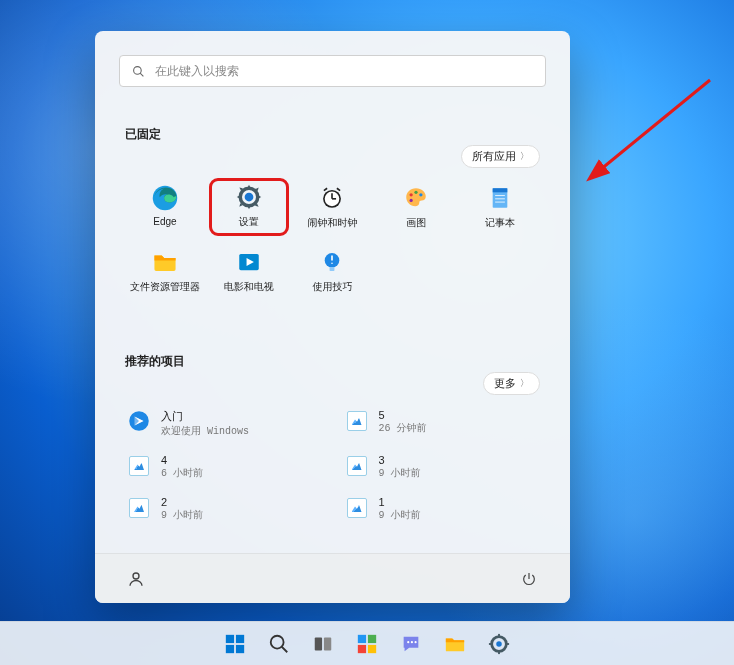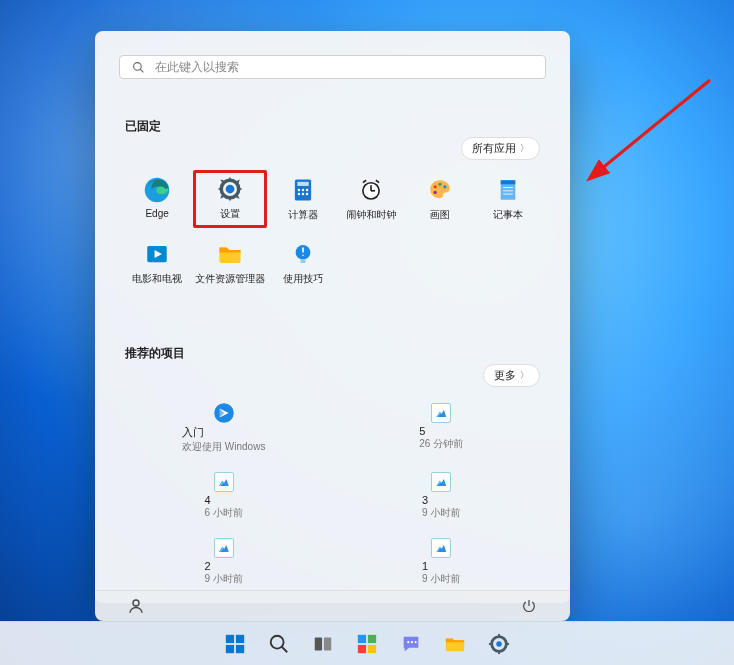--- a/index.html
+++ b/index.html
@@ -21,51 +21,51 @@
     width: 475px; height: 572px;
     background: rgba(245,246,248,0.97);
     border-radius: 8px;
     box-shadow: 0 20px 50px rgba(0,0,0,0.35);
     display: flex; flex-direction: column;
   }
   .search-wrap { padding: 24px 24px 0 24px; }
   .search-box {
     display: flex; align-items: center; gap: 10px;
     background: #fff; border: 1px solid #d0d0d0; border-radius: 4px;
-    height: 24px; padding: 0 12px; justify-content: flex-end;
+    height: 32px; padding: 0 12px; justify-content: flex-end;
   }
   .search-box span.icon { color: #666; font-size: 13px; }
   .search-input { border: none; outline: none; flex: 1; font-size: 12px; color: #333; background: transparent; }
   .search-input::placeholder { color: #888; }
 
   .section { padding: 14px 30px 0 30px; }
   .section-head { display: flex; justify-content: space-between; align-items: center; margin-bottom: 10px; }
   .section-title { font-size: 12px; font-weight: 600; color: #222; }
   .pill-btn {
     font-size: 11px; color: #222; background: #fff; border: 1px solid #ddd;
     border-radius: 12px; padding: 3px 10px; cursor: pointer;
     display: inline-flex; align-items: center; gap: 4px; margin-top: 44px;
   }
   .chev { font-size: 9px; color: #555; }
 
-  .pinned-grid { display: grid; grid-template-columns: repeat(6, 1fr); gap: 6px 4px; }
+  .pinned-grid { display: grid; grid-template-columns: repeat(5, 1fr); gap: 6px 4px; }
   .app-tile { display: flex; flex-direction: column; align-items: center; gap: 4px; padding: 6px 2px; border-radius: 6px; cursor: pointer; }
   .app-icon { width: 28px; height: 28px; display: flex; align-items: center; justify-content: center; }
   .app-label { font-size: 10px; color: #222; text-align: center; white-space: nowrap; }
 
-  .highlight-box { border: 3px solid #e21b1b; border-radius: 2px; padding: 2px 0; }
+  .highlight-box { border: 3px solid #e21b1b; border-radius: 9px; padding: 2px 0; }
 
   .reco-list { display: grid; grid-template-columns: 1fr 1fr; column-gap: 20px; row-gap: 8px; }
-  .reco-item { display: flex; align-items: center; gap: 0; padding: 4px 2px; border-radius: 4px; cursor: pointer; flex-direction: column; }
+  .reco-item { display: flex; gap: 10px; padding: 4px 2px; border-radius: 4px; cursor: pointer; }
   .reco-icon { width: 24px; height: 24px; display: flex; align-items: center; justify-content: center; }
   .img-thumb { width: 20px; height: 20px; border: 1px solid #9acfe8; background: #fff; display: flex; align-items: center; justify-content: center; border-radius: 2px; }
   .img-thumb::after { content: ""; width: 10px; height: 8px; background: linear-gradient(135deg,#5fb3ff 50%, #2e8de0 50%); clip-path: polygon(0 100%,35% 30%,55% 60%,75% 10%,100% 100%); }
   .reco-text { display: flex; flex-direction: column; }
   .reco-title { font-size: 11px; color: #222; }
-  .reco-sub { font-size: 10px; color: #777; }
+  .reco-sub { font-size: 10px; color: #777; font-family: Liberation Mono, monospace; }
 
   .footer {
     margin-top: auto; height: 50px; border-top: 1px solid rgba(0,0,0,0.06);
     background: rgba(236,238,240,0.95);
     border-radius: 0 0 8px 8px;
     display: flex; align-items: center; justify-content: space-between; padding: 0 26px;
   }
   .footer-btn { width: 30px; height: 30px; display: flex; align-items: center; justify-content: center; border-radius: 4px; cursor: pointer; color: #333; }
 
   
@@ -139,35 +139,20 @@
                 <path d="M27 27l-4-1 2-3z"></path>
                 <path d="M27 5l-1 4-3-2z"></path>
                 <path d="M5 27l1-4 3 2z"></path>
               </g>
               <circle cx="16" cy="16" r="10" fill="none" stroke="#455a64" stroke-width="4"></circle>
             </svg>
         </div>
         <div class="app-label">设置</div>
       </div>
 
-      <div class="app-tile">
-        <div class="app-icon">
-          <svg viewBox="0 0 32 32" width="26" height="26">
-              <rect x="6" y="3" width="20" height="26" rx="2" fill="#1976d2"></rect>
-              <rect x="9" y="6" width="14" height="5" fill="#bbdefb"></rect>
-              <circle cx="11" cy="16" r="1.5" fill="#fff"></circle>
-              <circle cx="16" cy="16" r="1.5" fill="#fff"></circle>
-              <circle cx="21" cy="16" r="1.5" fill="#fff"></circle>
-              <circle cx="11" cy="21" r="1.5" fill="#fff"></circle>
-              <circle cx="16" cy="21" r="1.5" fill="#fff"></circle>
-              <circle cx="21" cy="21" r="1.5" fill="#fff"></circle>
-            </svg>
-        </div>
-        <div class="app-label">计算器</div>
-      </div>
 
       <div class="app-tile">
         <div class="app-icon">
           <svg viewBox="0 0 32 32" width="26" height="26">
               <circle cx="16" cy="17" r="11" fill="#222"></circle>
               <circle cx="16" cy="17" r="9" fill="#fff"></circle>
               <line x1="16" y1="17" x2="16" y2="10" stroke="#222" stroke-width="2"></line>
               <line x1="16" y1="17" x2="21" y2="17" stroke="#222" stroke-width="2"></line>
               <path d="M6 7l4-3M26 7l-4-3" stroke="#222" stroke-width="2"></path>
             </svg>
@@ -197,35 +182,35 @@
               <line x1="10" y1="17" x2="22" y2="17" stroke="#fff"></line>
               <line x1="10" y1="21" x2="22" y2="21" stroke="#fff"></line>
             </svg>
         </div>
         <div class="app-label">记事本</div>
       </div>
 
       <div class="app-tile">
         <div class="app-icon">
           <svg viewBox="0 0 32 32" width="26" height="26">
+              <path d="M3 8h9l3 3h14v14a2 2 0 01-2 2H5a2 2 0 01-2-2z" fill="#ffca28"></path>
+              <path d="M3 8h9l3 3h14v3H3z" fill="#ffa000"></path>
+            </svg>
+        </div>
+        <div class="app-label">文件资源管理器</div>
+      </div>
+
+      <div class="app-tile">
+        <div class="app-icon">
+          <svg viewBox="0 0 32 32" width="26" height="26">
               <rect x="4" y="6" width="24" height="20" rx="2" fill="#0288d1"></rect>
               <path d="M13 11v10l9-5z" fill="#fff"></path>
             </svg>
         </div>
         <div class="app-label">电影和电视</div>
-      </div>
-
-      <div class="app-tile">
-        <div class="app-icon">
-          <svg viewBox="0 0 32 32" width="26" height="26">
-              <path d="M3 8h9l3 3h14v14a2 2 0 01-2 2H5a2 2 0 01-2-2z" fill="#ffca28"></path>
-              <path d="M3 8h9l3 3h14v3H3z" fill="#ffa000"></path>
-            </svg>
-        </div>
-        <div class="app-label">文件资源管理器</div>
       </div>
 
       <div class="app-tile">
         <div class="app-icon">
           <svg viewBox="0 0 32 32" width="26" height="26">
               <circle cx="16" cy="14" r="9" fill="#1e88e5"></circle>
               <rect x="13" y="22" width="6" height="5" rx="1" fill="#90caf9"></rect>
               <path d="M16 8v6M16 17v1" stroke="#fff" stroke-width="2"></path>
             </svg>
         </div>

